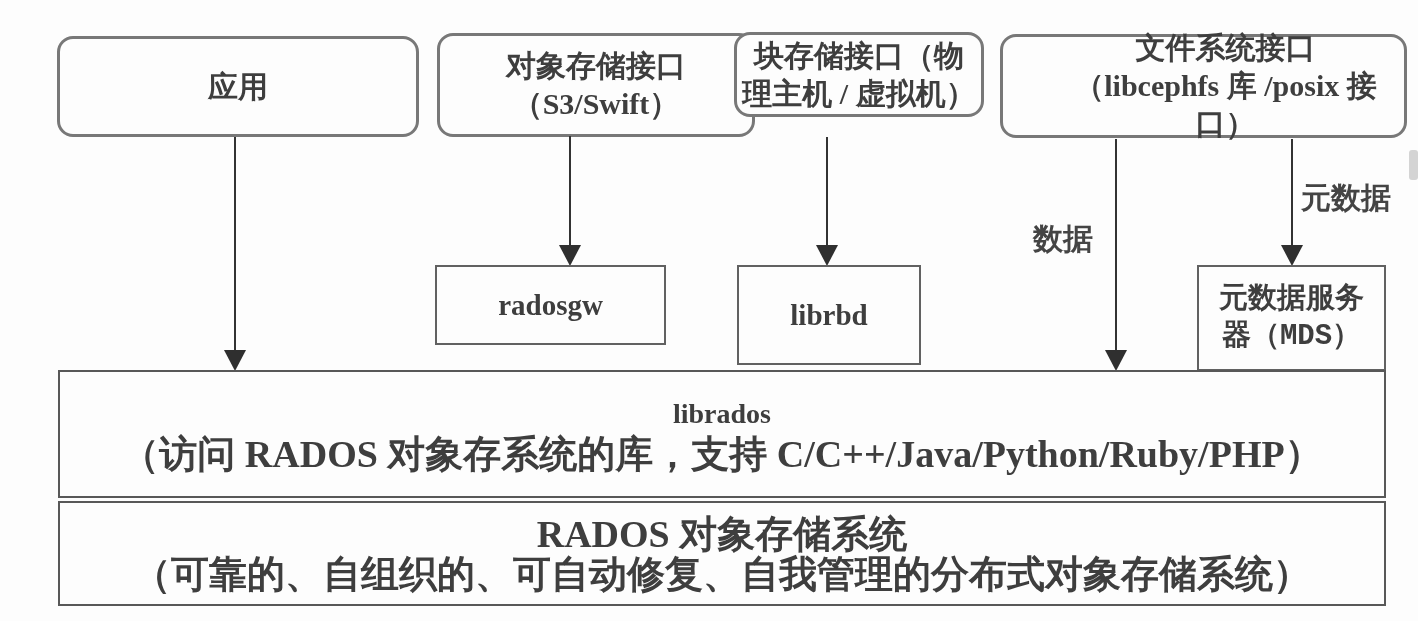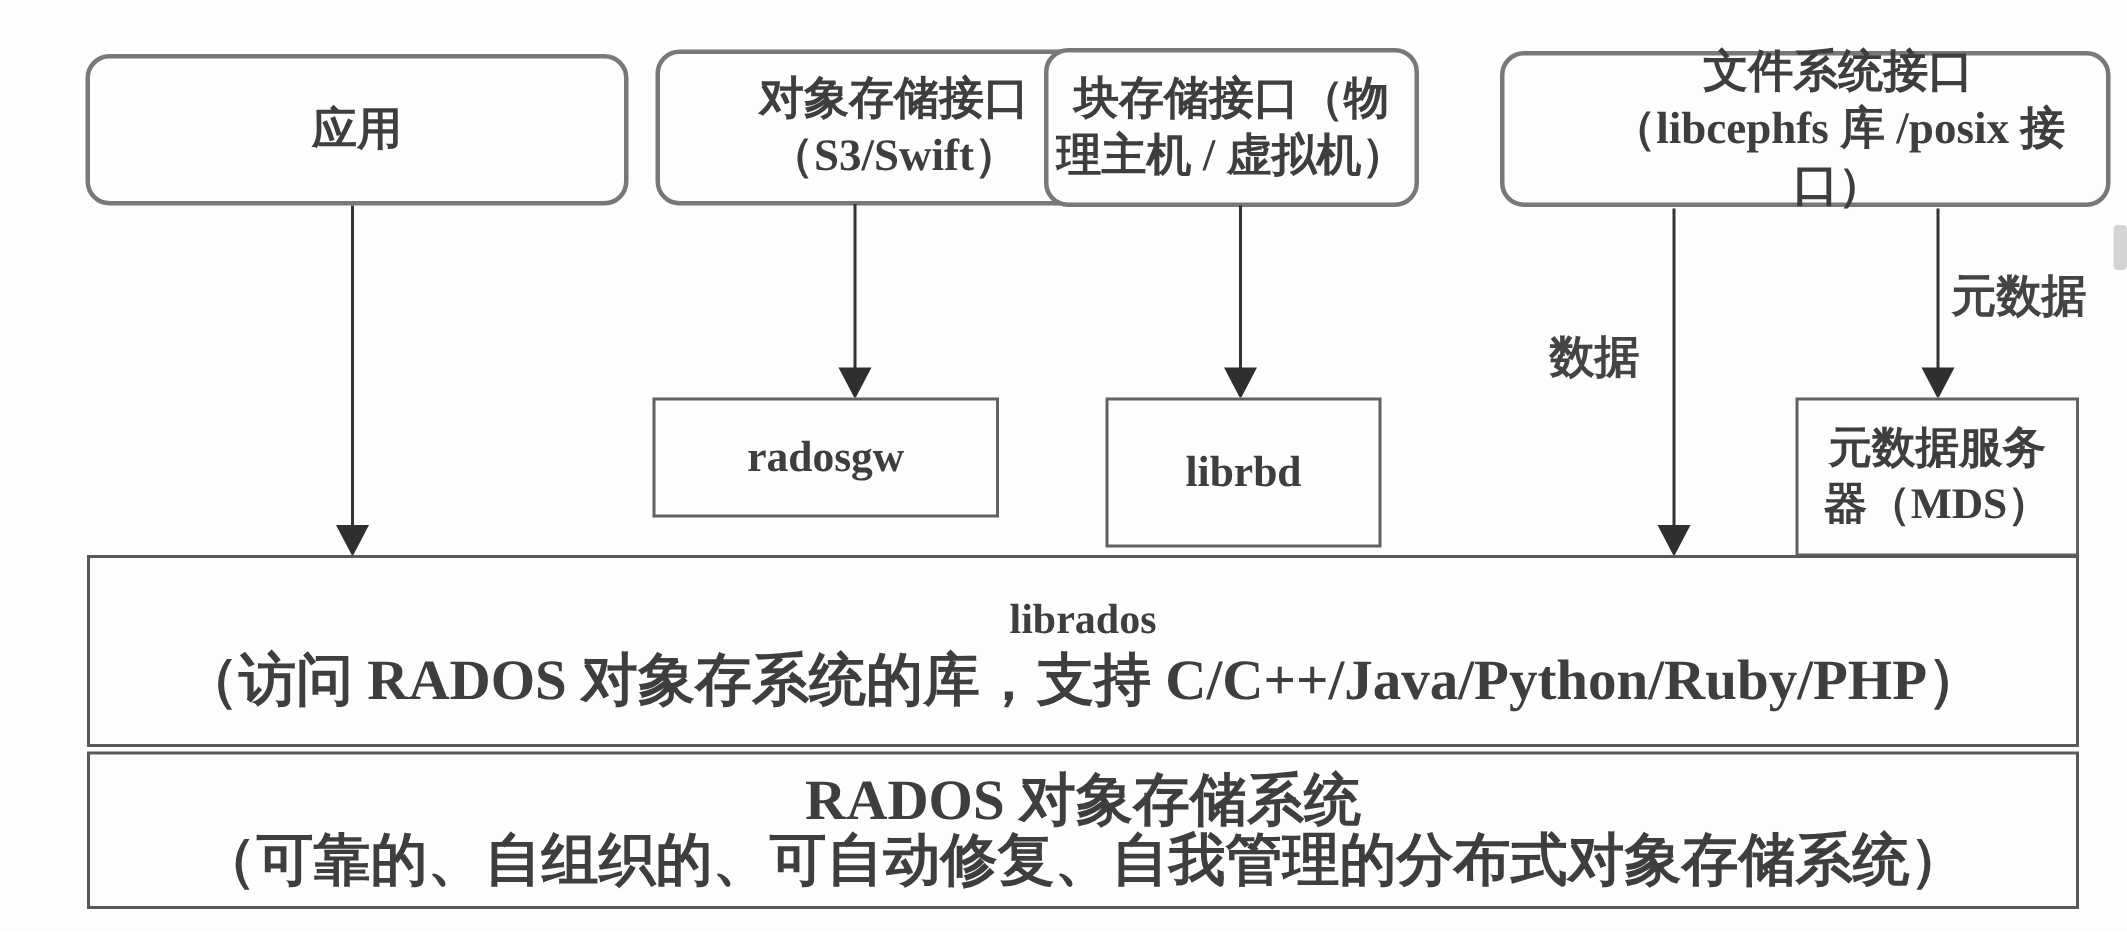--- a/index.html
+++ b/index.html
@@ -62,21 +62,21 @@
 
   <div class="box rounded" style="left:57px;top:36px;width:362px;height:101px;">
     <div>应用</div>
   </div>
 
   <div class="box rounded" style="left:437px;top:33px;width:318px;height:104px;">
     <div>对象存储接口</div>
     <div>（S3/Swift）</div>
   </div>
 
-  <div class="box rounded" style="left:696px;top:32px;width:250px;height:106px;">
+  <div class="box rounded" style="left:734px;top:32px;width:250px;height:85px;">
     <div>块存储接口（物</div>
     <div>理主机 / 虚拟机）</div>
   </div>
 
   <div class="box rounded" style="left:1000px;top:34px;width:407px;height:104px;padding-left:44px;">
     <div>文件系统接口</div>
     <div>（libcephfs 库 /posix 接口）</div>
   </div>
 
   <div class="vline" style="left:234px;top:137px;height:214px;"></div>
@@ -98,21 +98,21 @@
   <div class="flowlabel" style="left:1301px;top:181px;">元数据</div>
 
   <div class="box rect" style="left:435px;top:265px;width:231px;height:80px;">
     <div>radosgw</div>
   </div>
 
   <div class="box rect" style="left:737px;top:265px;width:184px;height:100px;">
     <div>librbd</div>
   </div>
 
-  <div class="box rect" style="left:1197px;top:265px;width:189px;height:106px;">
+  <div class="box rect" style="left:1197px;top:265px;width:189px;height:106px;font-family:Liberation Mono, monospace;">
     <div>元数据服务</div>
     <div>器（MDS）</div>
   </div>
 
   <div class="box layer" style="left:58px;top:370px;width:1328px;height:128px;">
     <div class="en">librados</div>
     <div class="zh">（访问 RADOS 对象存系统的库，支持 C/C++/Java/Python/Ruby/PHP）</div>
   </div>
 
   <div class="box layer" style="left:58px;top:501px;width:1328px;height:105px;">

